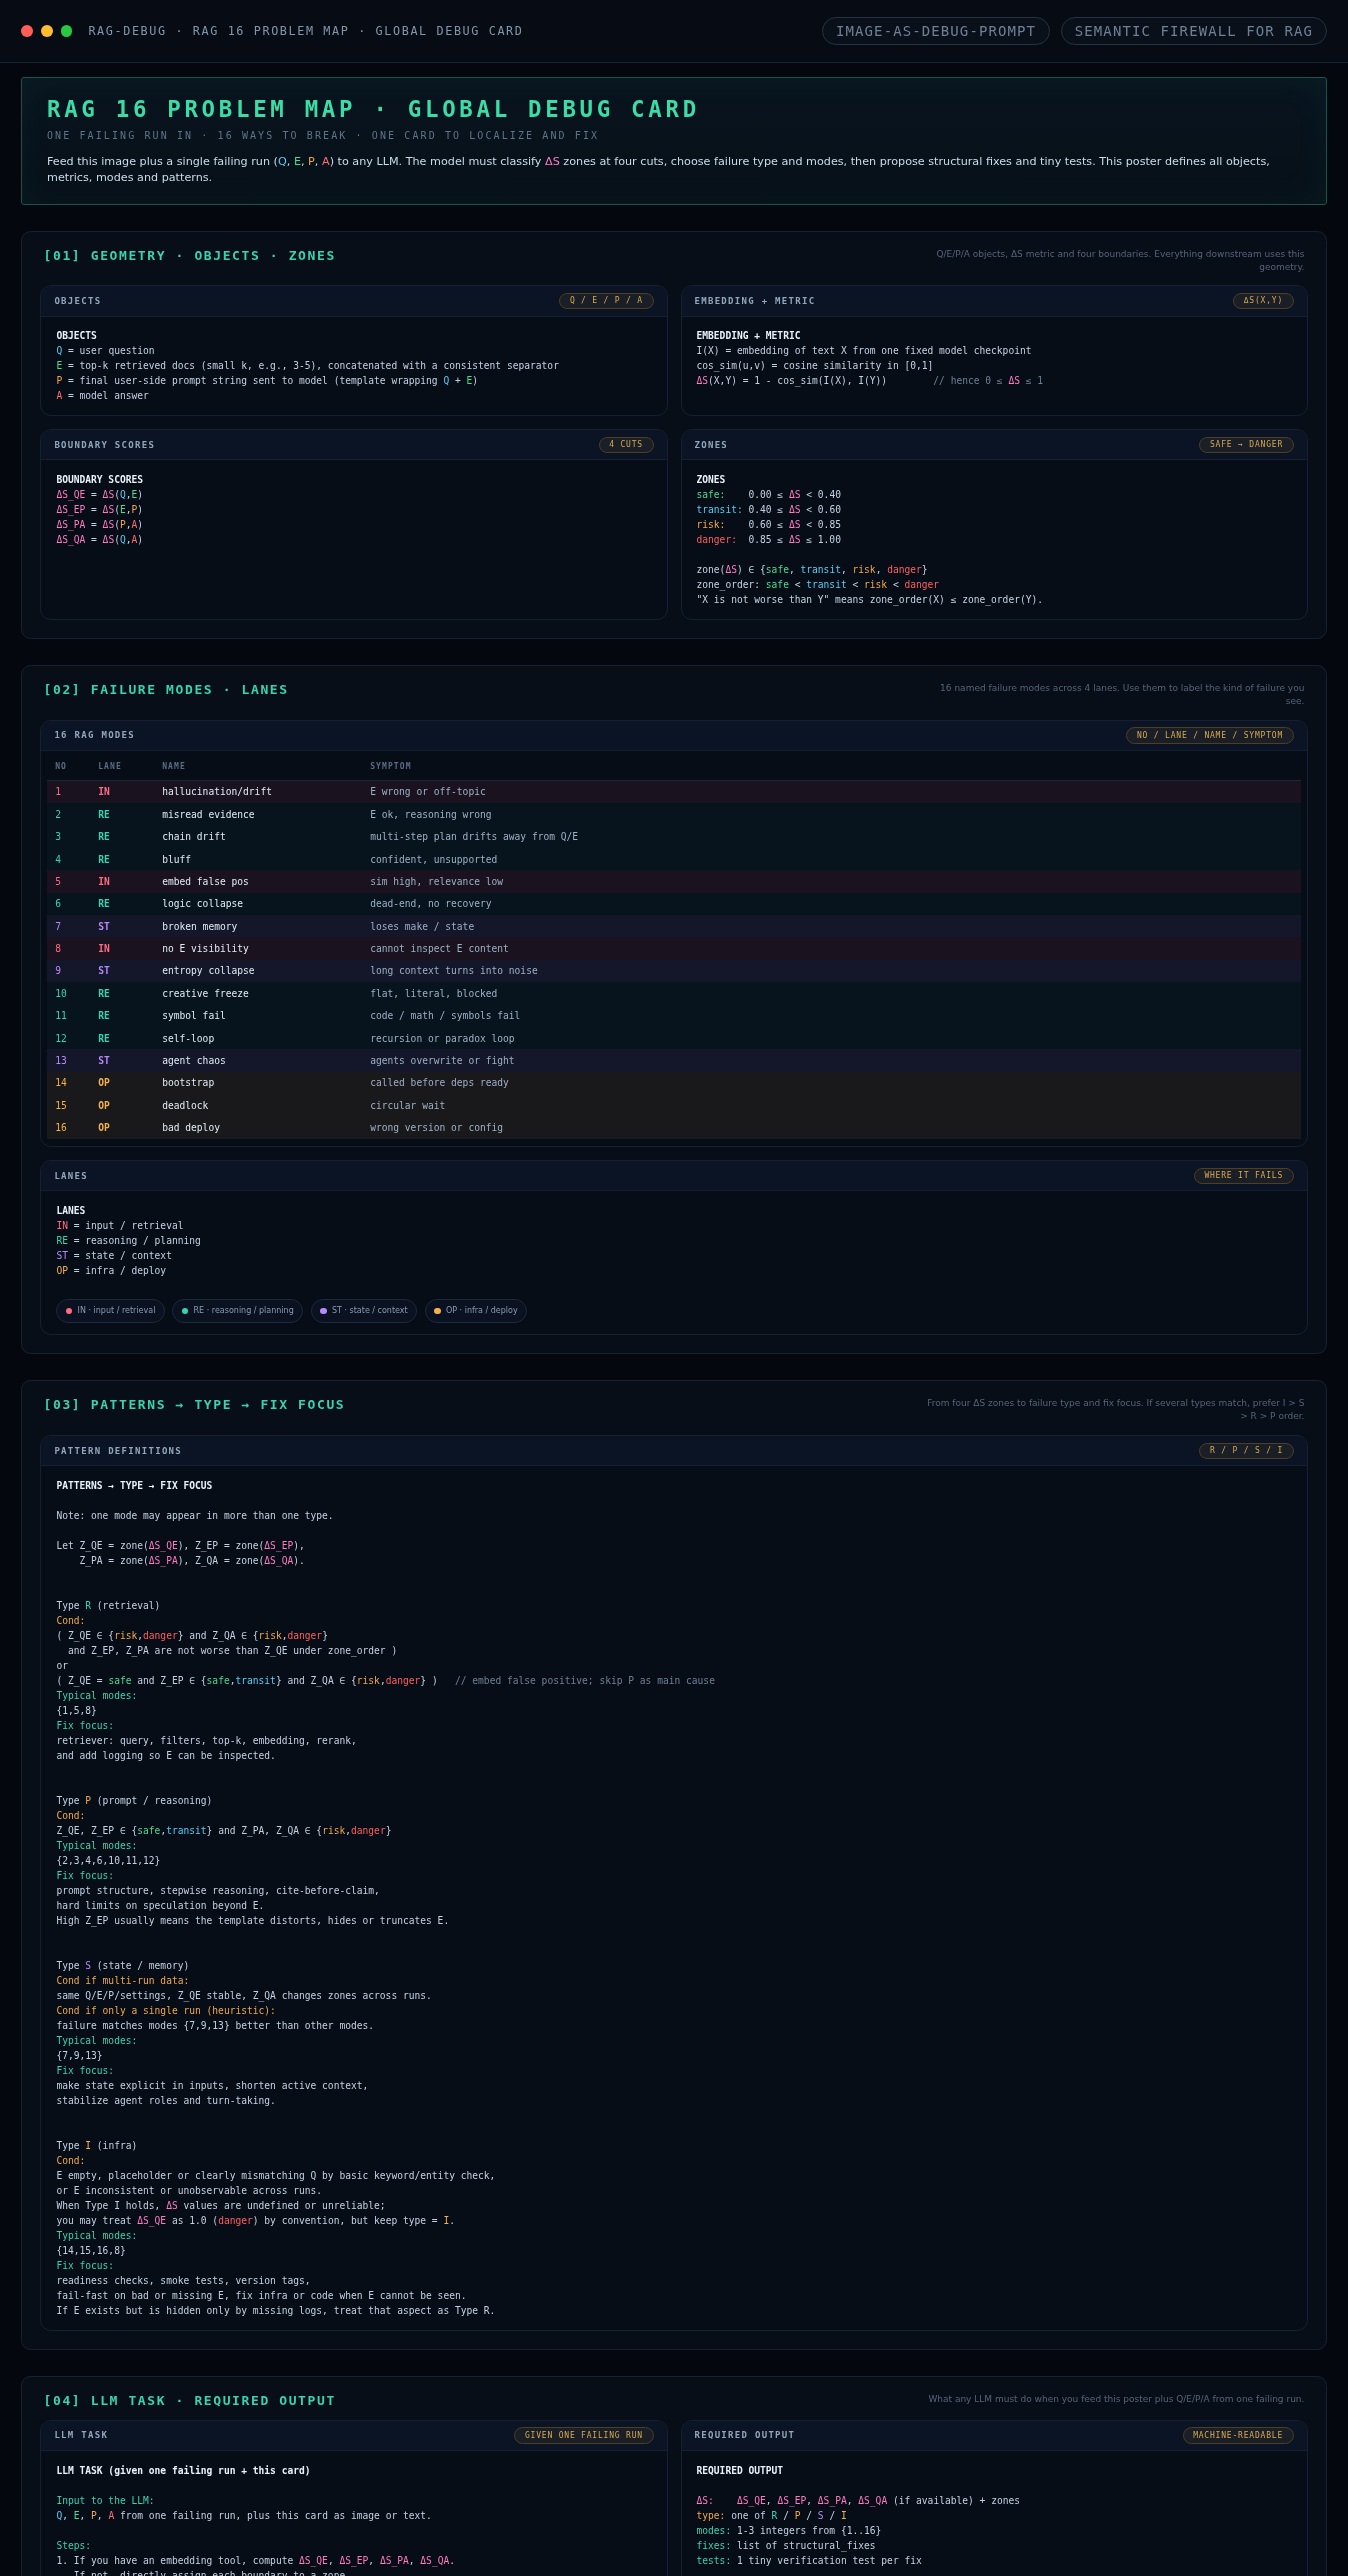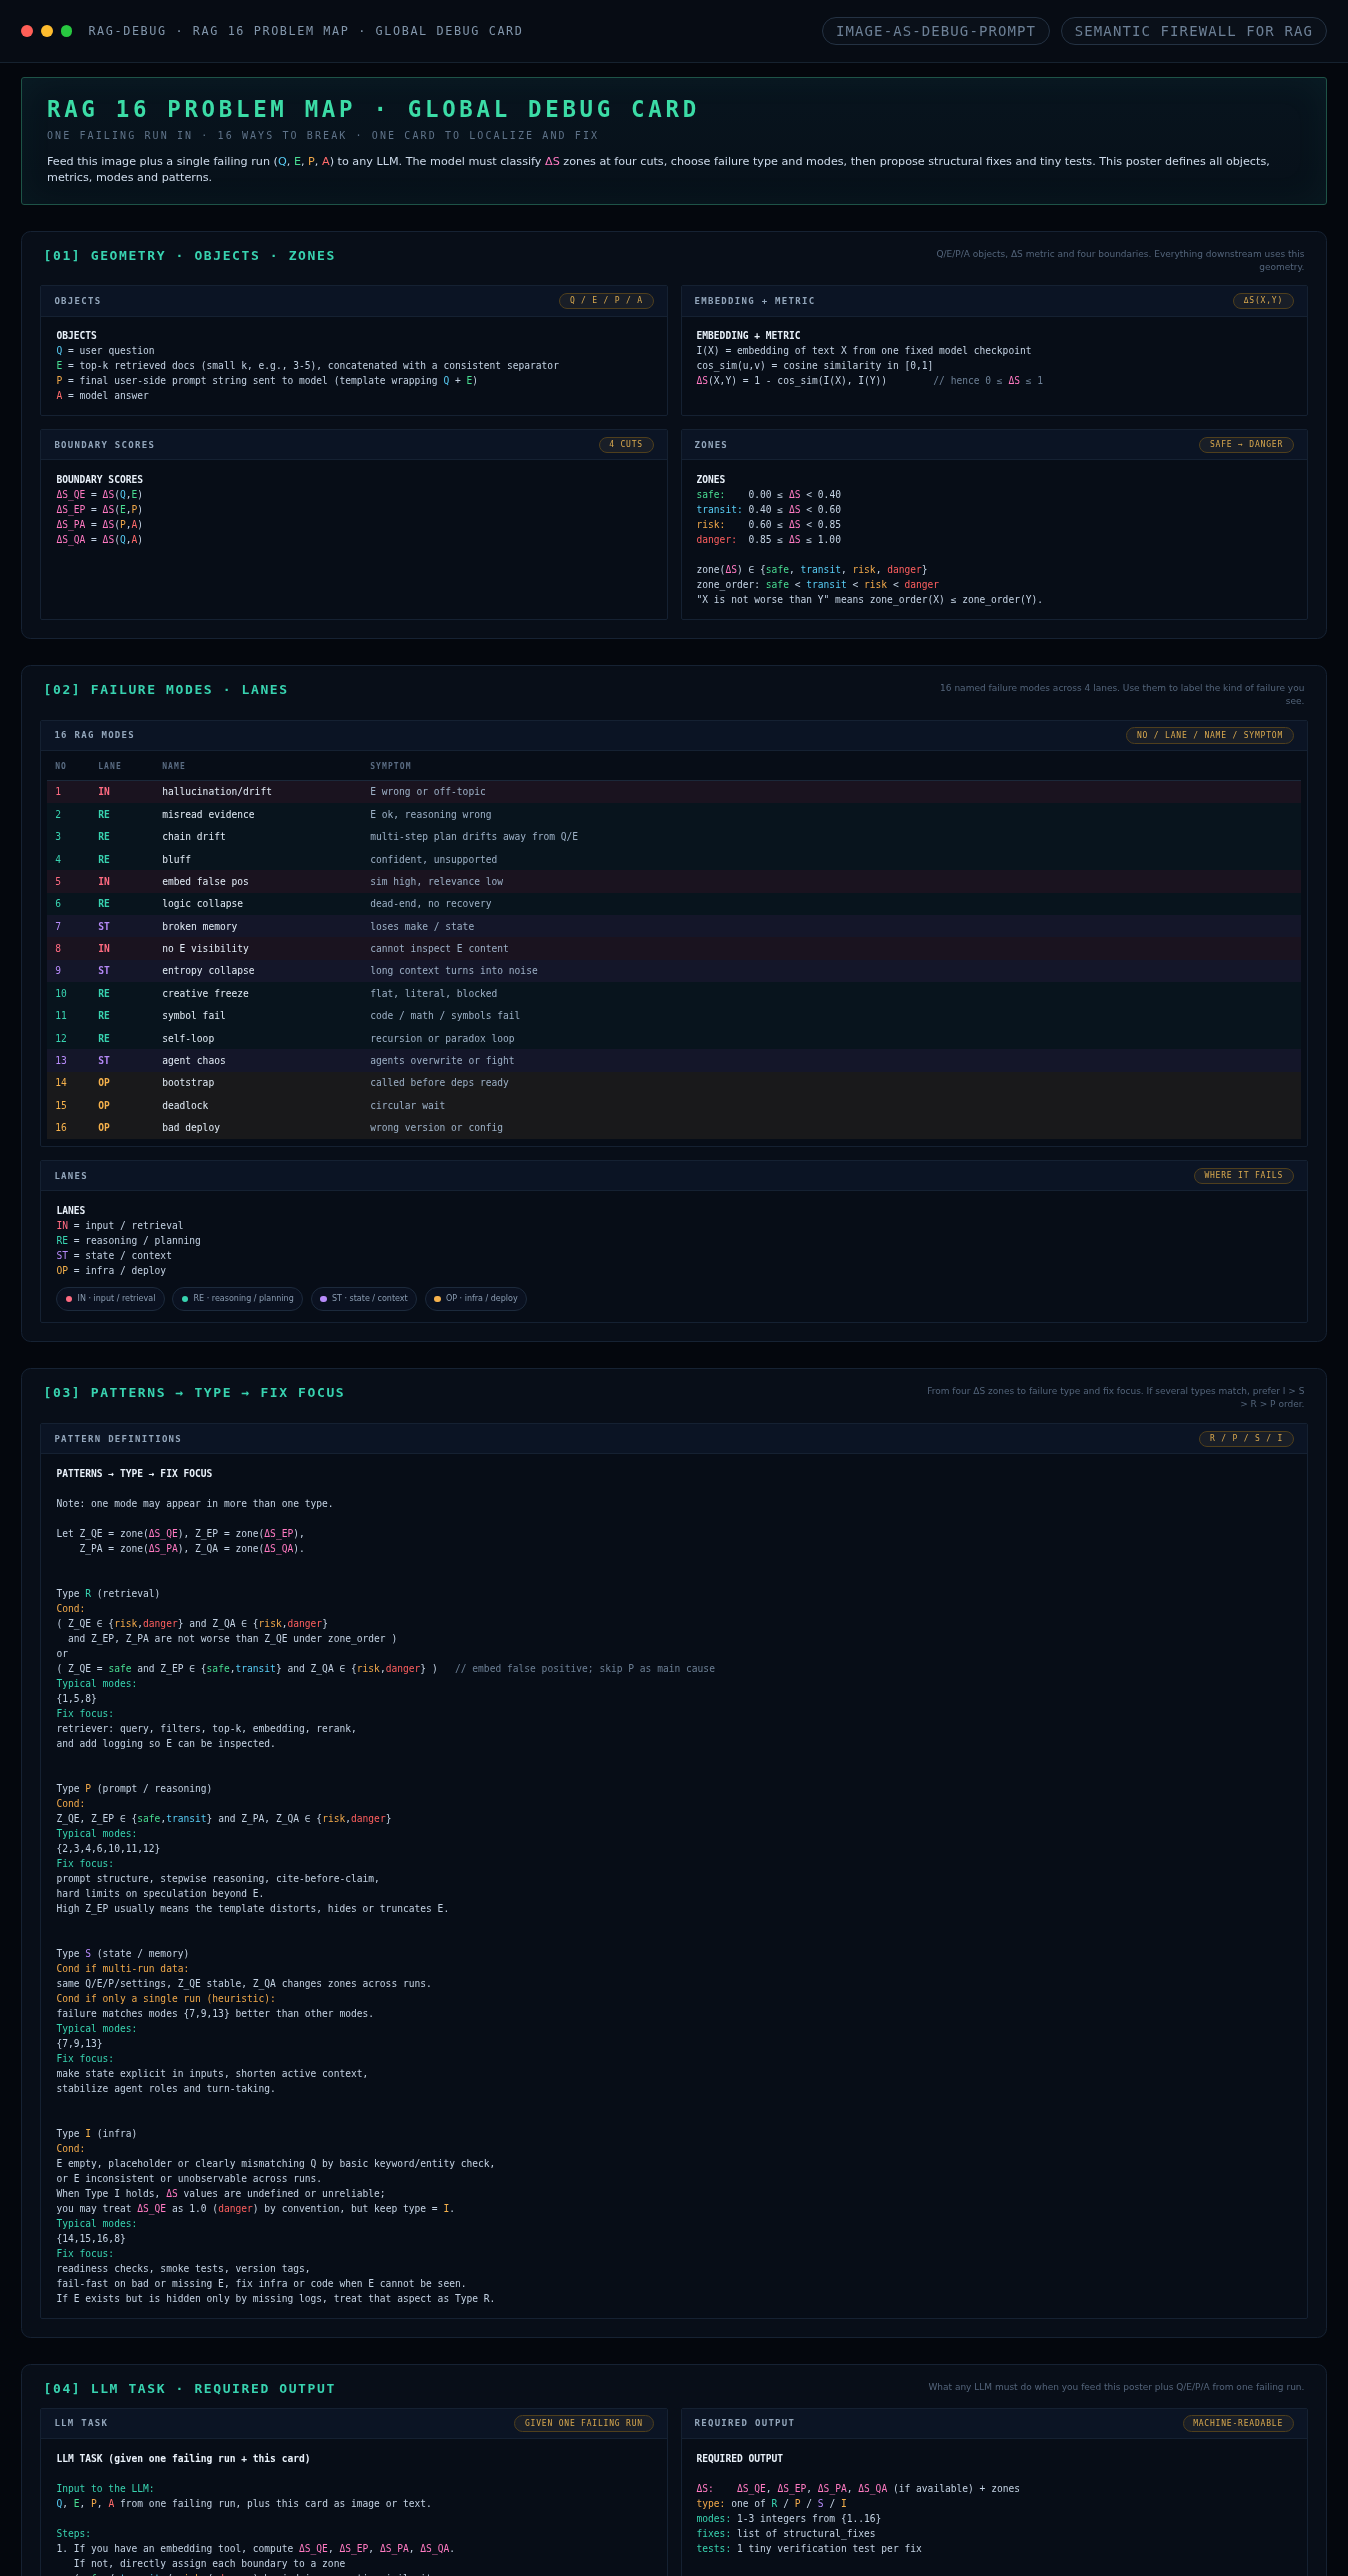--- a/index.html
+++ b/index.html
@@ -24,21 +24,21 @@
   .hero-desc{margin-top:13px;font-size:11.2px;line-height:16px;color:#cddaea;font-family:"DejaVu Sans","Liberation Sans",sans-serif}
 
   
   .section{margin-top:26px;background:#080e18;border:0.5px solid #162233;border-radius:9.6px;padding:14px 18px 18px}
   .sec-head{display:flex;justify-content:space-between;align-items:flex-start;padding:2.1px 3.2px 11.8px}
   .sec-title{font-size:13px;font-weight:bold;letter-spacing:1.6px;color:#38d3b0}
   .sec-note{font-size:9px;color:#53647a;max-width:385px;text-align:right;line-height:13px;font-family:"DejaVu Sans","Liberation Sans",sans-serif}
 
   .grid2{display:grid;grid-template-columns:1fr 1fr;gap:13px}
 
-  .panel{background:#070d17;border:0.5px solid #152132;border-radius:2px;overflow:hidden;display:flex;flex-direction:column}
+  .panel{background:#070d17;border:0.5px solid #152132;border-radius:11px;overflow:hidden;display:flex;flex-direction:column}
   .panel-head{display:flex;justify-content:space-between;align-items:center;background:#0b1424;border-bottom:0.5px solid #152132;padding:6.4px 13px}
   .panel-title{font-size:9px;font-weight:bold;letter-spacing:1.3px;color:#93a6bb}
   .badge{font-size:8px;letter-spacing:0.8px;color:#d9a94f;border:0.5px solid #4f3f1d;background:rgba(217,169,79,.07);border-radius:534px;padding:2.7px 9.6px;white-space:nowrap}
   .panel-body{padding:11.8px 15px;font-size:9.6px;line-height:15px}
   .panel-body-table{padding:3.2px 5.3px 7.5px}
   .code-line{white-space:pre}
 
   
   .c-head{color:#eaf2fb;font-weight:bold}
   .c-q{color:#58cdf6}
@@ -65,21 +65,21 @@
   .cell-no{width:43px}
   .cell-lane{width:64px;font-weight:bold}
   .cell-name{width:208px;color:#e2ecf6}
   .cell-sym{color:#9cb0c6}
   tr.lane-in{background:rgba(255,107,129,.08)}
   tr.lane-re{background:rgba(53,208,186,.04)}
   tr.lane-st{background:rgba(183,139,250,.08)}
   tr.lane-op{background:rgba(245,177,76,.08)}
 
   
-  .legend-row{display:flex;gap:7.5px;margin-top:9px}
+  .legend-row{display:flex;gap:7.5px;margin-top:21px}
   .legend-chip{display:inline-flex;align-items:center;gap:5.3px;font-size:8px;color:#8a9cb1;border:0.5px solid #1c2a3c;border-radius:534px;padding:3.2px 8.5px;background:#0a1120;font-family:"DejaVu Sans","Liberation Sans",sans-serif}
   .legend-dot{width:6.4px;height:6.4px;border-radius:50%;background:currentColor;display:inline-block}
 </style>
 </head>
 <body>
 
 <header class="topbar">
   <div class="dots">
     <span class="dot red"></span>
     <span class="dot yellow"></span>

